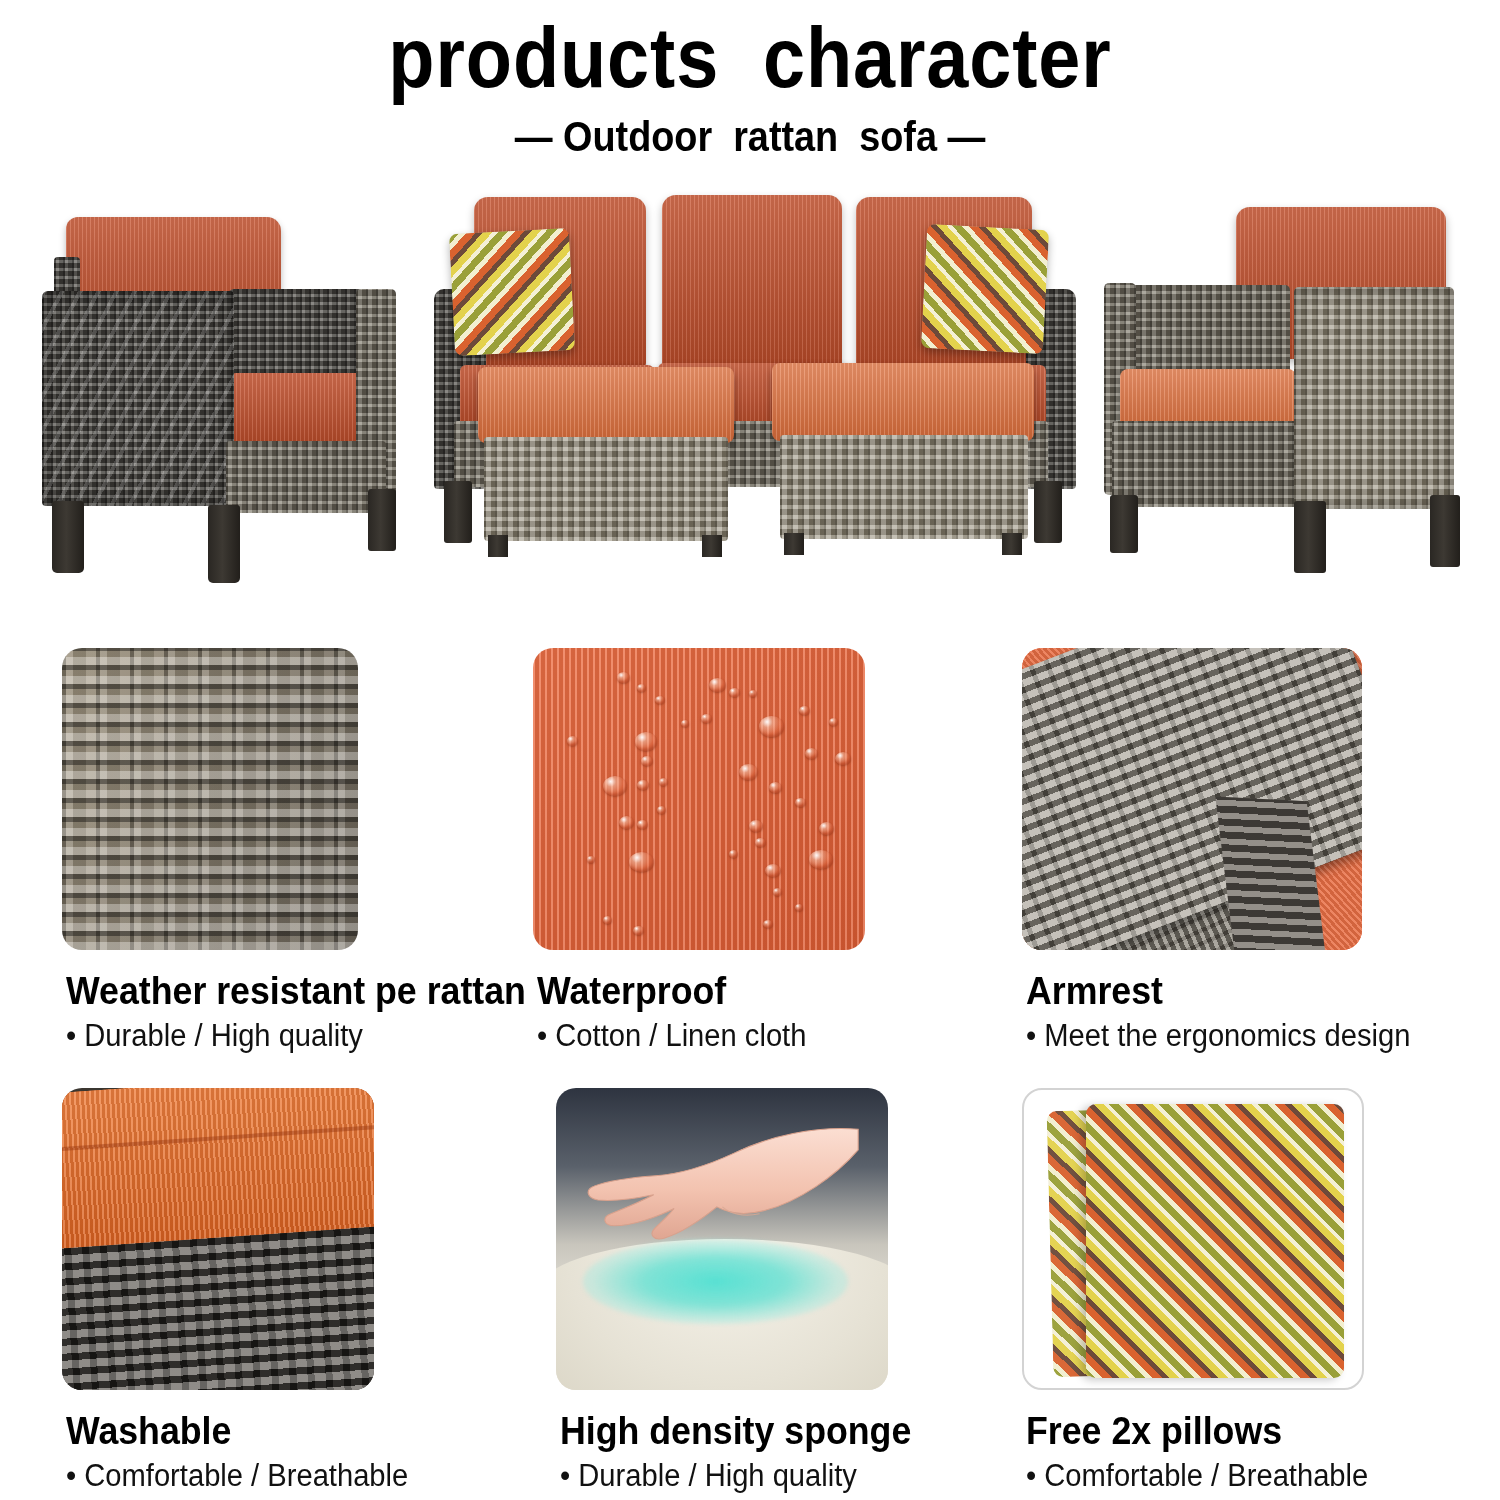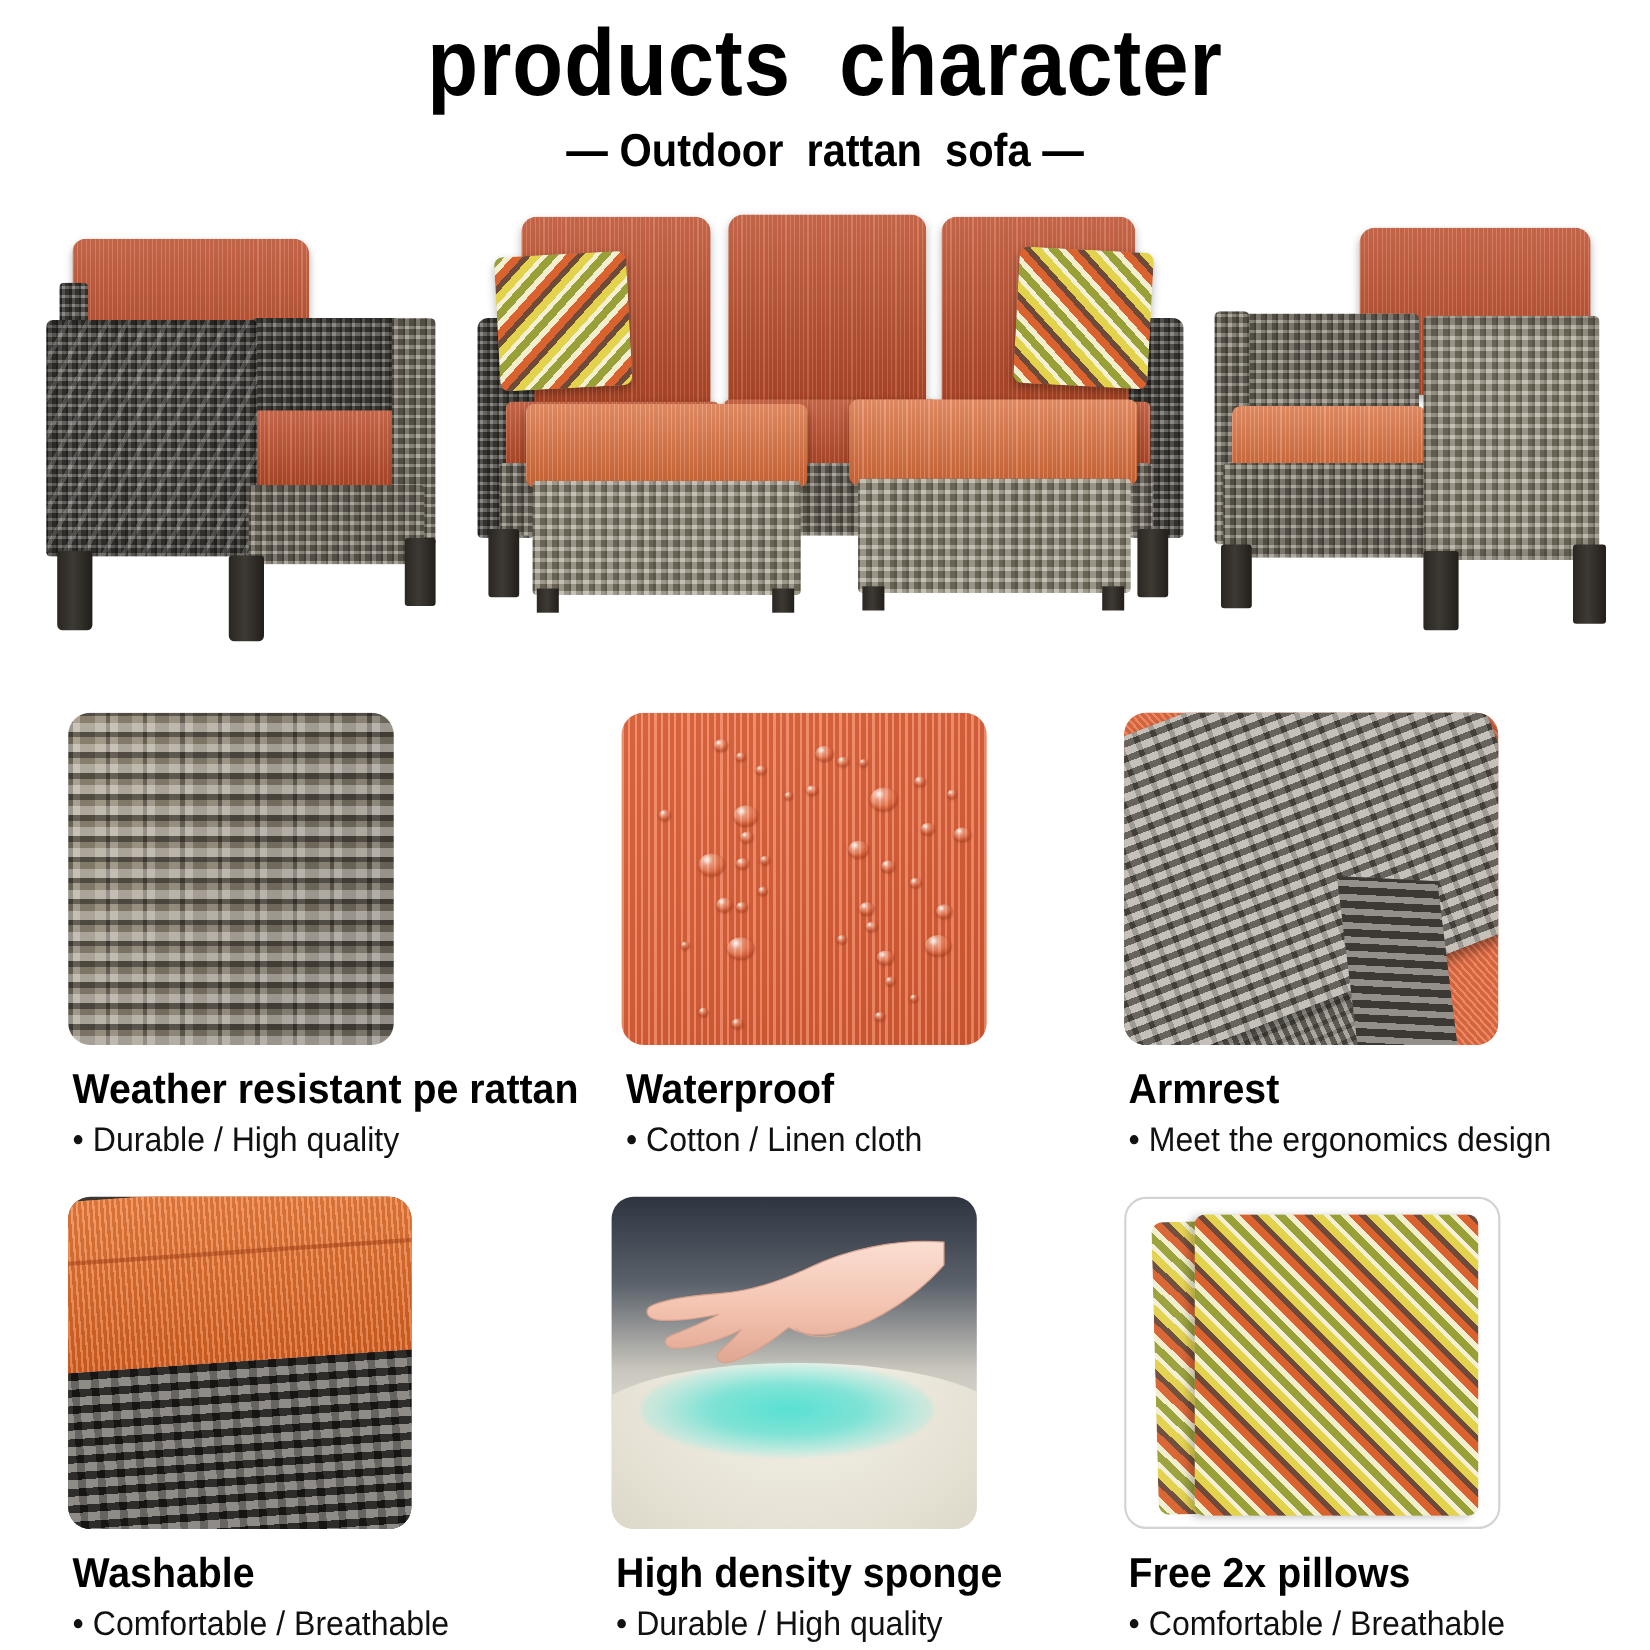--- a/index.html
+++ b/index.html
@@ -422,21 +422,21 @@
 </div>
 
 <div id="features">
 
   <div class="feature" style="left:62px; top:8px; width:480px; height:420px;">
     <div class="tile t-rattan" style="width:296px; height:302px;"></div>
     <div class="feat-title" style="left:4px; top:324px;">Weather resistant pe rattan</div>
     <div class="feat-sub" style="left:4px; top:372px;">• Durable / High quality</div>
   </div>
 
-  <div class="feature" style="left:565px; top:8px; width:420px; height:420px;">
+  <div class="feature" style="left:533px; top:8px; width:420px; height:420px;">
     <div class="tile t-water" style="width:332px; height:302px;">
       <div class="drop" style="left:84px;  top:24px;  width:13px; height:11px;"></div>
       <div class="drop" style="left:104px; top:36px;  width:9px;  height:8px;"></div>
       <div class="drop" style="left:176px; top:30px;  width:17px; height:14px;"></div>
       <div class="drop" style="left:196px; top:40px;  width:11px; height:9px;"></div>
       <div class="drop" style="left:216px; top:42px;  width:8px;  height:7px;"></div>
       <div class="drop" style="left:122px; top:48px;  width:10px; height:8px;"></div>
       <div class="drop" style="left:148px; top:72px;  width:8px;  height:7px;"></div>
       <div class="drop" style="left:168px; top:66px;  width:11px; height:9px;"></div>
       <div class="drop" style="left:226px; top:68px;  width:25px; height:21px;"></div>

